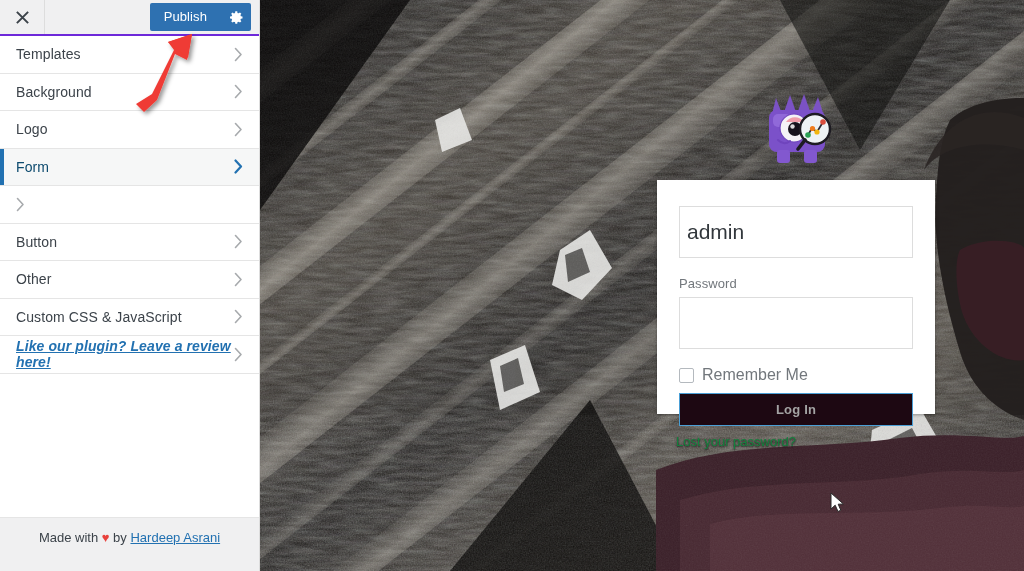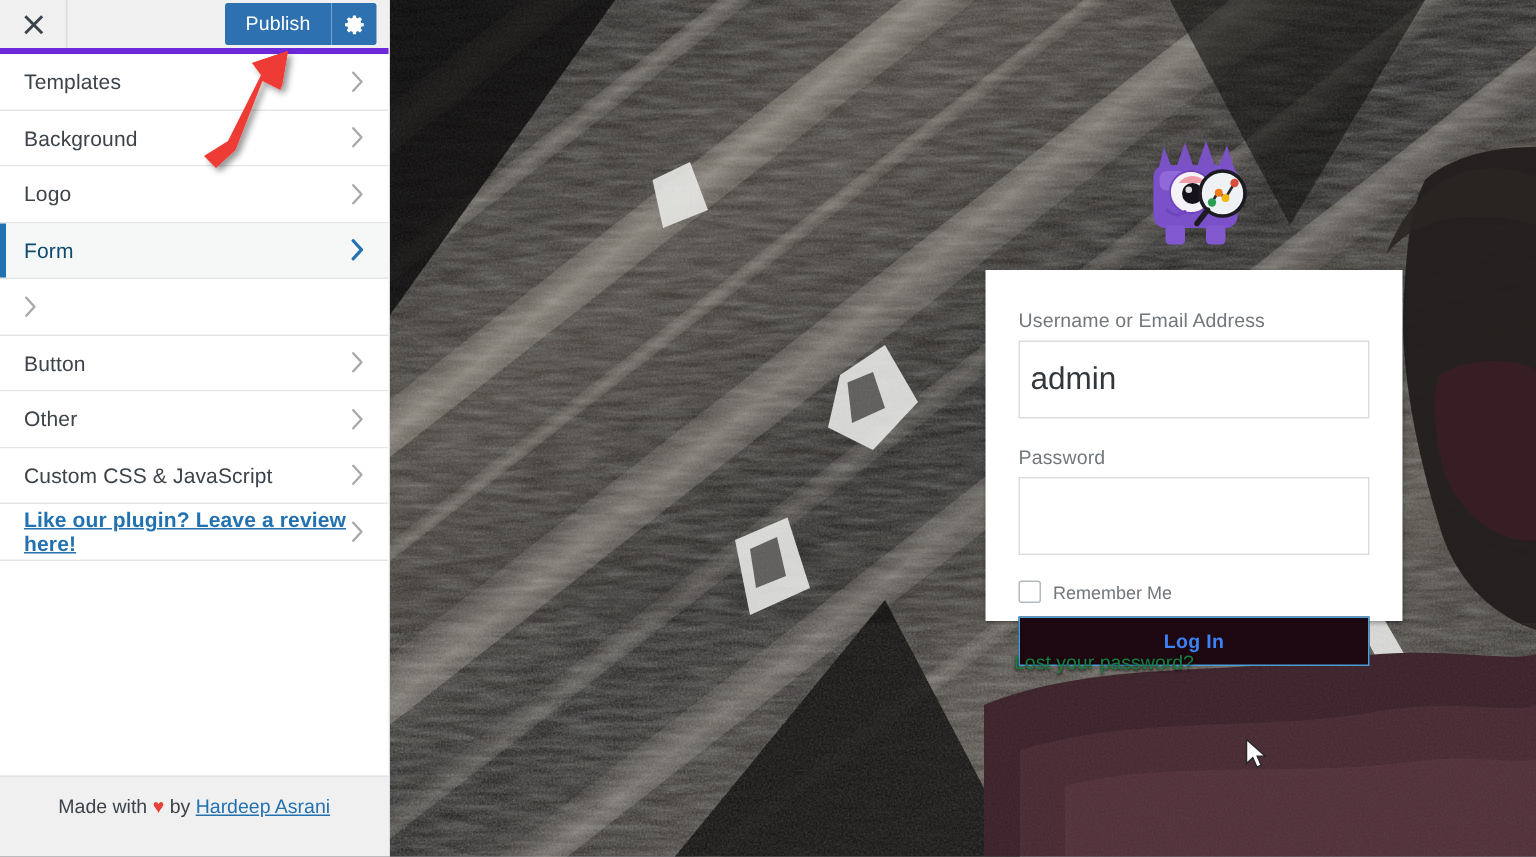--- a/index.html
+++ b/index.html
@@ -13,21 +13,21 @@
   #app { position:relative; width:1024px; height:571px; overflow:hidden; }
 
   
   #sidebar {
     position:absolute; left:0; top:0; width:260px; height:571px;
     background:#fff; border-right:1px solid #ddd;
     display:flex; flex-direction:column;
   }
   .cust-topbar {
     height:36px; flex:0 0 36px; display:flex; align-items:stretch;
-    background:#f0f0f1; border-bottom:4px solid #6d28d9;
+    background:#f0f0f1; border-bottom:2px solid #6d28d9;
   }
   .close-btn {
     width:45px; display:flex; align-items:center; justify-content:center;
     border-right:1px solid #ddd; background:#f0f0f1; cursor:pointer;
     color:#3c434a;
   }
   .close-btn svg { display:block; }
   .topbar-spacer { flex:1 1 auto; }
   .publish-wrap {
     display:flex; align-items:center; padding-right:8px;
@@ -85,21 +85,21 @@
   }
   .panel-item .pi-arrow { color:#a7aaad; display:flex; align-items:center; }
   .panel-item.active { background:#f6f7f7; }
   .panel-item.active::before {
     content:""; position:absolute; left:0; top:0; bottom:0; width:4px;
     background:#2271b1;
   }
   .panel-item.active .pi-label { color:#0c4a6e; }
   .panel-item.active .pi-arrow { color:#2271b1; }
   .panel-item.link .pi-label {
-    color:#2271b1; text-decoration:underline; font-weight:600;
+    color:#2271b1; text-decoration:underline; font-weight:600;font-style:italic;
   }
 
   .sidebar-footer {
     flex:0 0 auto; height:auto; padding:12px 0 26px 0; text-align:center;
     background:#f0f0f1; border-top:1px solid #e5e5e5;
     font-size:13px; color:#3c434a;
   }
   .sidebar-footer .heart { color:#e8413c; font-size:13px; }
   .sidebar-footer a { color:#2271b1; text-decoration:underline; }
 
@@ -131,24 +131,24 @@
     font-size:21px; color:#32373c; padding:0 7px;
     font-family:"Liberation Sans", sans-serif; outline:none;
     display:block;
   }
   .field-gap { height:18px; }
   .remember-row { display:flex; align-items:center; margin-top:17px; }
   .remember-box {
     width:15px; height:15px; border:1px solid #b4b9be; background:#fff;
     border-radius:2px; margin-right:8px; cursor:pointer; flex:0 0 15px;
   }
-  .remember-label { font-size:12px; color:#72777c; }
+  .remember-label { font-size:16px; color:#72777c; }
   .login-btn {
     margin-top:9px; width:234px; height:33px; background:#1d0812;
-    border:1px solid #4a9fd6; color:#3b82f6; font-size:13px;
+    border:1px solid #4a9fd6; color:#a3a3a3; font-size:13px;
     font-weight:bold; cursor:pointer; letter-spacing:.2px;
     font-family:"Liberation Sans", sans-serif; display:block;
   }
   .lost-pw {
     position:absolute; left:416px; top:434px; z-index:5;
     font-size:13px; color:#15803d; text-decoration:none;
     text-shadow:0 1px 2px rgba(0,0,0,.8);
   }
 
   
@@ -384,21 +384,20 @@
       <circle cx="51" cy="37" r="15" fill="#eef2f5" stroke="#1d1b22" stroke-width="2.4"></circle>
       <polyline points="44,43 48,36 53,40 59,30" fill="none" stroke="#2a2730" stroke-width="1.7"></polyline>
       <circle cx="44" cy="43" r="2.8" fill="#2a9f53"></circle>
       <circle cx="48.5" cy="36.5" r="2.6" fill="#f07c1c"></circle>
       <circle cx="53" cy="40" r="2.6" fill="#f2b60e"></circle>
       <circle cx="59" cy="30" r="2.8" fill="#d94d3d"></circle>
       <line x1="41" y1="48" x2="34" y2="57" stroke="#1d1b22" stroke-width="3.6" stroke-linecap="round"></line>
     </svg>
 
     <div class="login-card">
-      <div class="field-label">Username or Email Address</div>
       <input class="text-input" type="text" value="admin" style="">
       <div class="field-gap"></div>
       <div class="field-label">Password</div>
       <input class="text-input" type="password" value="" style="">
       <div class="remember-row">
         <div class="remember-box"></div>
         <span class="remember-label">Remember Me</span>
       </div>
       <button class="login-btn">Log In</button>
     </div>

